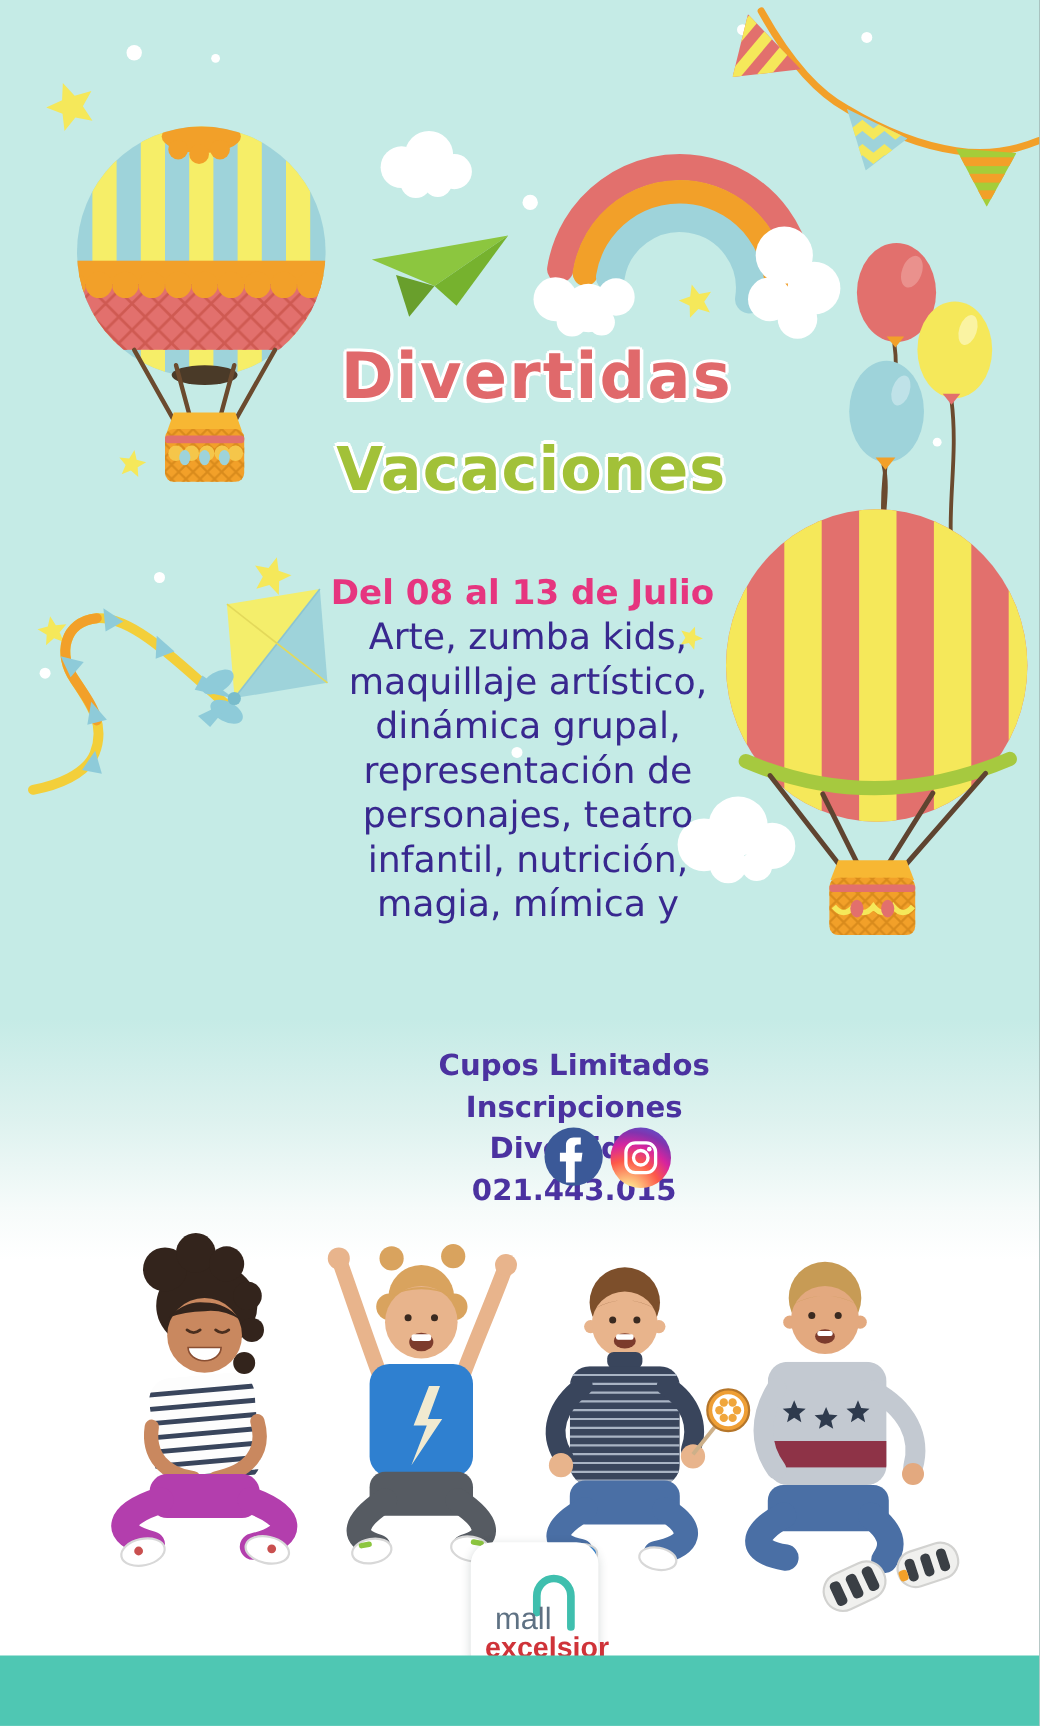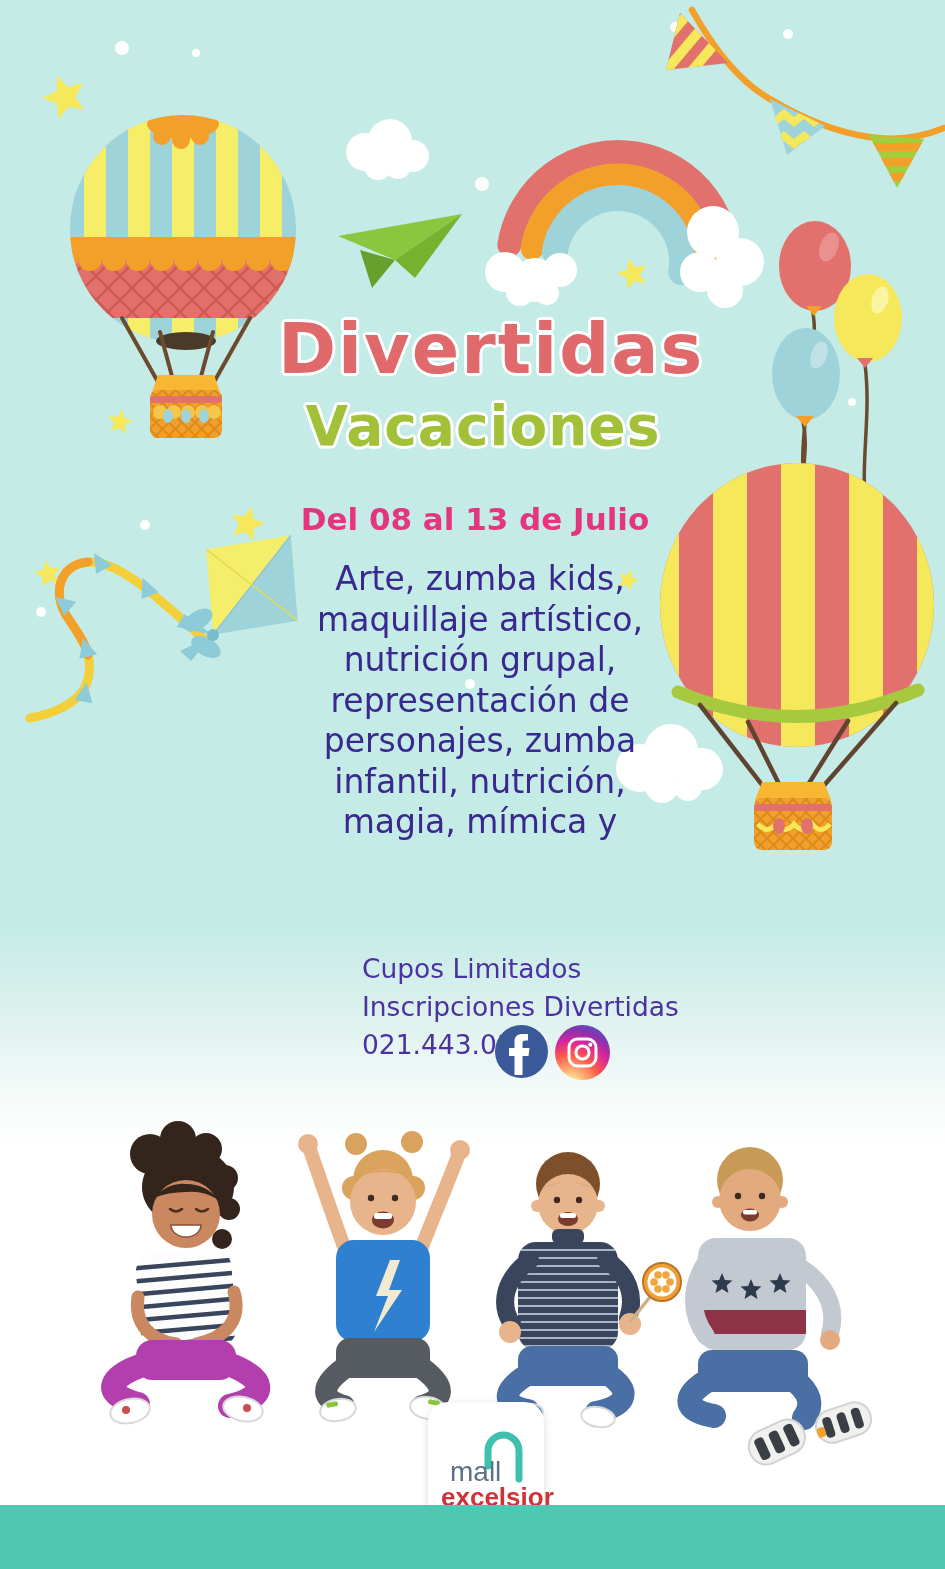--- a/index.html
+++ b/index.html
@@ -4,35 +4,35 @@
 <style>
   html,body{margin:0;padding:0;background:#9fb6b3;}
   .poster{
     position:relative;width:945px;height:1569px;overflow:hidden;margin:0 auto;
     background:linear-gradient(180deg,#c5ebe6 0%,#c5ebe6 59%,#def2ef 65%,#f6fbfa 70%,#ffffff 73%,#ffffff 100%);
     font-family:"DejaVu Sans", sans-serif;
   }
   .decor{position:absolute;left:0;top:0;}
   .txt{position:absolute;text-align:center;}
   .title1{
-    left:278px;top:308px;width:420px;font-size:70px;font-weight:800;letter-spacing:2px;
+    left:278px;top:308px;width:420px;font-size:58px;font-weight:800;letter-spacing:2px;
     color:#e0696b;
     text-shadow:-3px 0 0 #fff,3px 0 0 #fff,0 -3px 0 #fff,0 3px 0 #fff,-2px -2px 0 #fff,2px 2px 0 #fff,-2px 2px 0 #fff,2px -2px 0 #fff;
   }
   .title2{
     left:283px;top:394px;width:400px;font-size:55px;font-weight:800;letter-spacing:1px;
     color:#a2c138;
     text-shadow:-3px 0 0 #fff,3px 0 0 #fff,0 -3px 0 #fff,0 3px 0 #fff,-2px -2px 0 #fff,2px 2px 0 #fff,-2px 2px 0 #fff,2px -2px 0 #fff;
     text-align:center;
   }
   .venue{left:288px;top:479px;width:400px;font-size:19px;font-weight:700;letter-spacing:6.5px;color:#e8417f;}
-  .dates{left:275px;top:501px;width:400px;font-size:31px;font-weight:600;color:#e6357f;}
+  .dates{left:275px;top:521px;width:400px;font-size:31px;font-weight:600;color:#e6357f;}
   .activities{left:270px;top:559px;width:420px;font-size:33px;line-height:40.5px;color:#38288f;font-weight:500;}
   .activities span{display:block;}
-  .contact{left:362px;top:950px;width:320px;text-align:left;font-size:26.5px;line-height:38px;color:#4b32a0;font-weight:400;}
+  .contact{left:362px;top:950px;width:320px;text-align:center;font-size:26.5px;line-height:38px;color:#4b32a0;font-weight:700;}
   .contact span{display:block;}
   .social{position:absolute;display:flex;gap:7px;left:495px;top:1025px;}
   .fb{width:53px;height:53px;border-radius:50%;background:#3b5998;position:relative;}
   .ig{width:55px;height:55px;border-radius:50%;position:relative;
       background:radial-gradient(circle at 28% 110%,#fdf497 0%,#fdf497 6%,#fd5949 42%,#d6249f 62%,#8134af 78%,#515bd4 95%);}
   .kids{position:absolute;left:38px;top:1092px;}
   .logo-card{
     position:absolute;left:428px;top:1402px;width:116px;height:120px;background:#fff;
     border-radius:20px;box-shadow:0 2px 9px rgba(40,60,60,.18);
   }
@@ -285,23 +285,23 @@
     </g>
   </svg>
 
   <div class="txt title1">Divertidas</div>
   <div class="txt title2">Vacaciones</div>
   <div class="txt dates">Del 08 al 13 de Julio</div>
 
   <div class="txt activities">
     <span>Arte, zumba kids,</span>
     <span>maquillaje artístico,</span>
-    <span>nutrición grupal,</span>
+    <span>dinámica grupal,</span>
     <span>representación de</span>
-    <span>personajes, zumba</span>
+    <span>personajes, teatro</span>
     <span>infantil, nutrición,</span>
     <span>magia, mímica y</span>
   </div>
 
   <div class="txt contact">
     <span>Cupos Limitados</span>
     <span>Inscripciones Divertidas</span>
     <span>021.443.015</span>
   </div>
 

